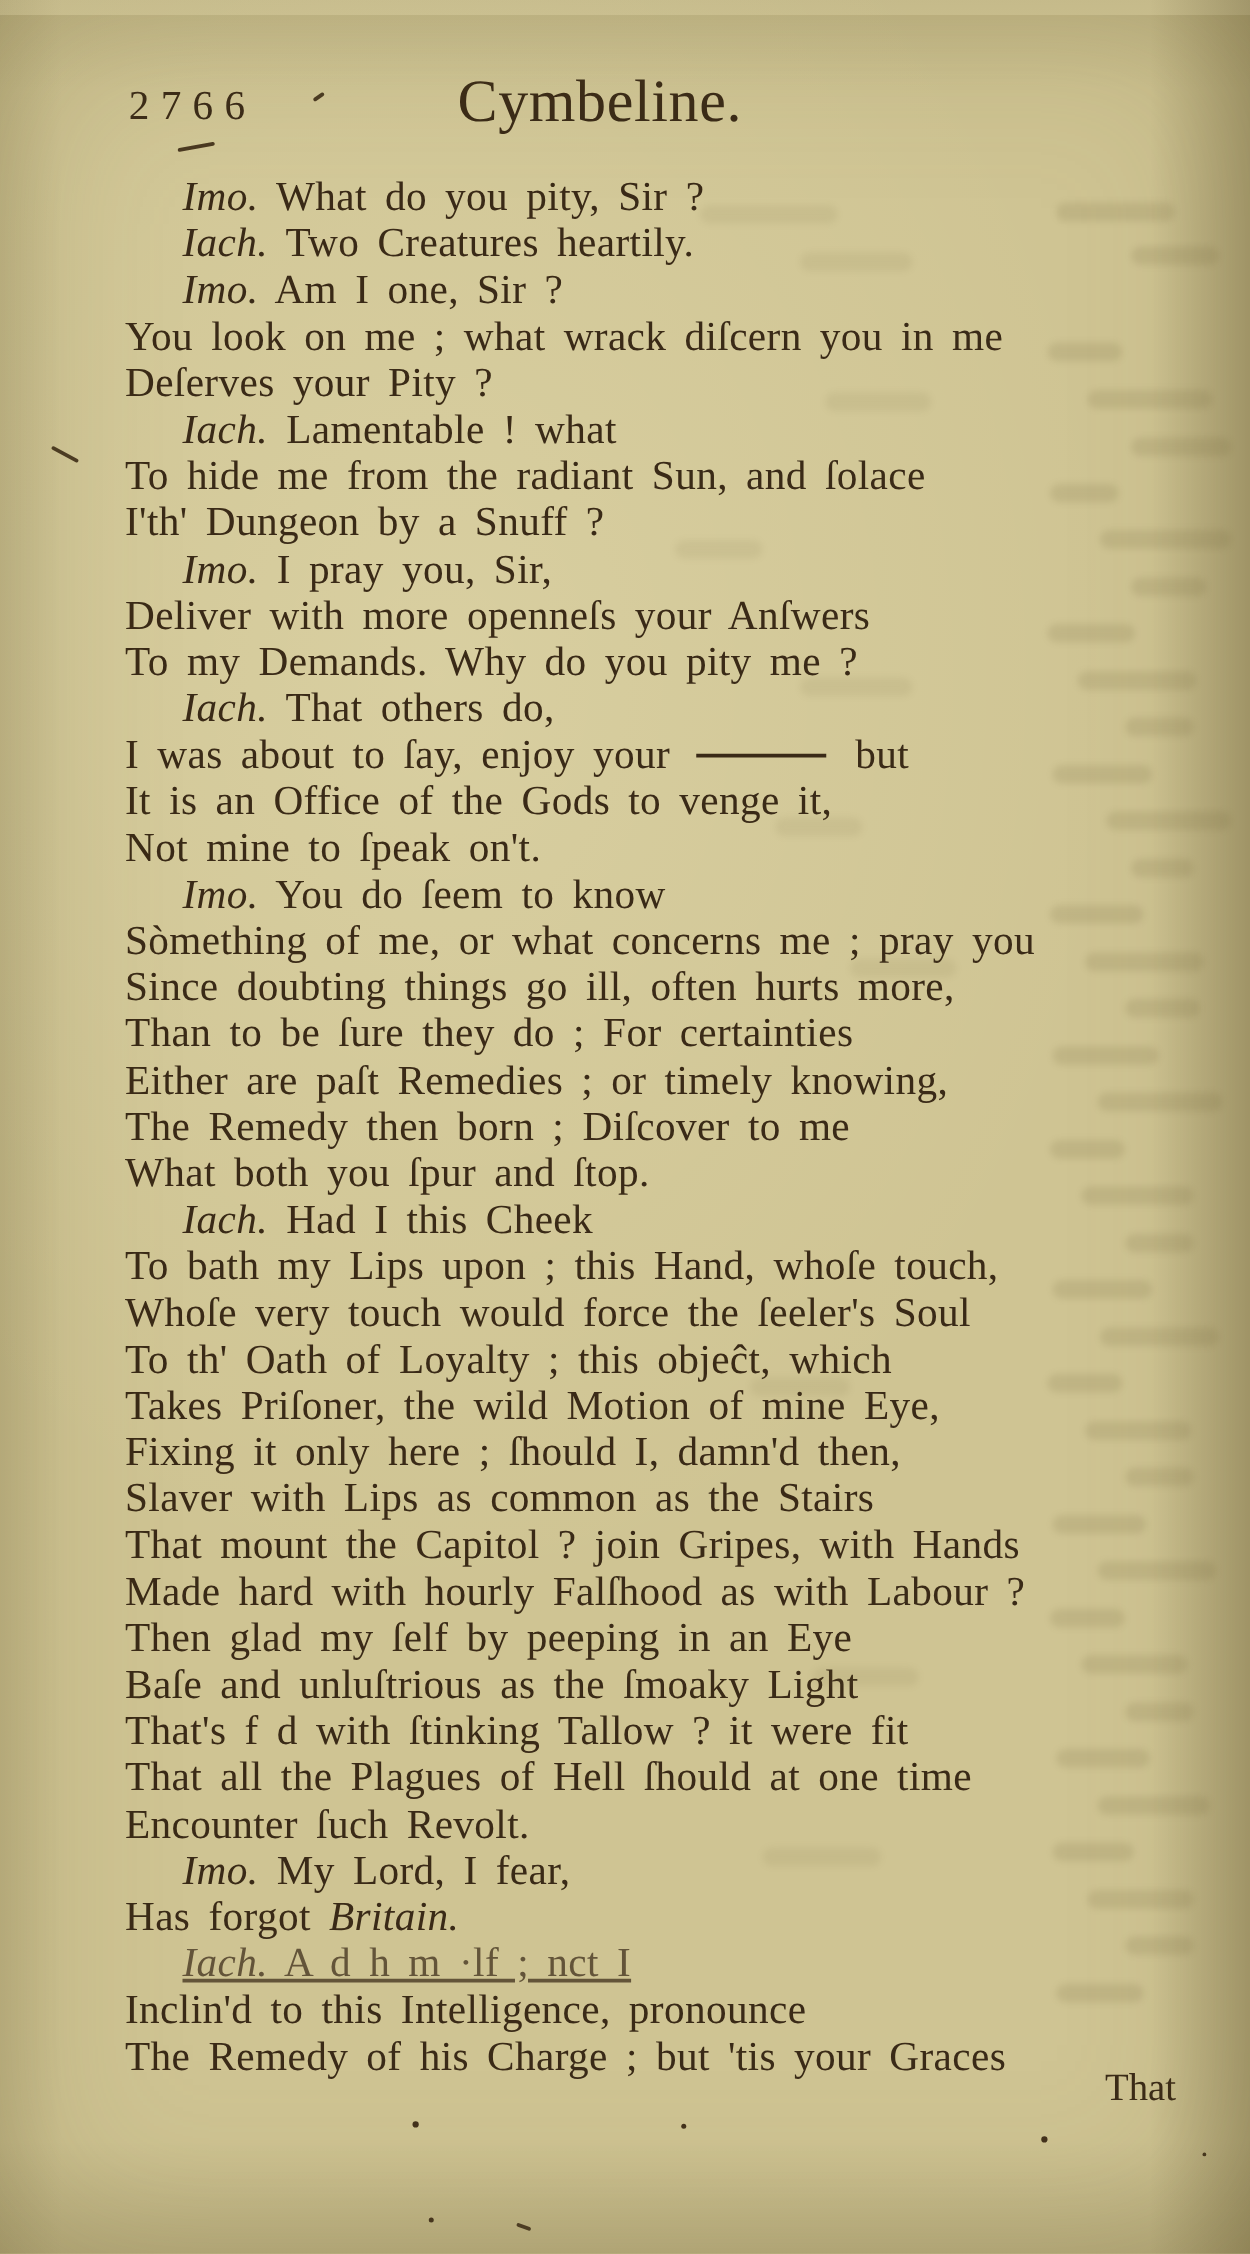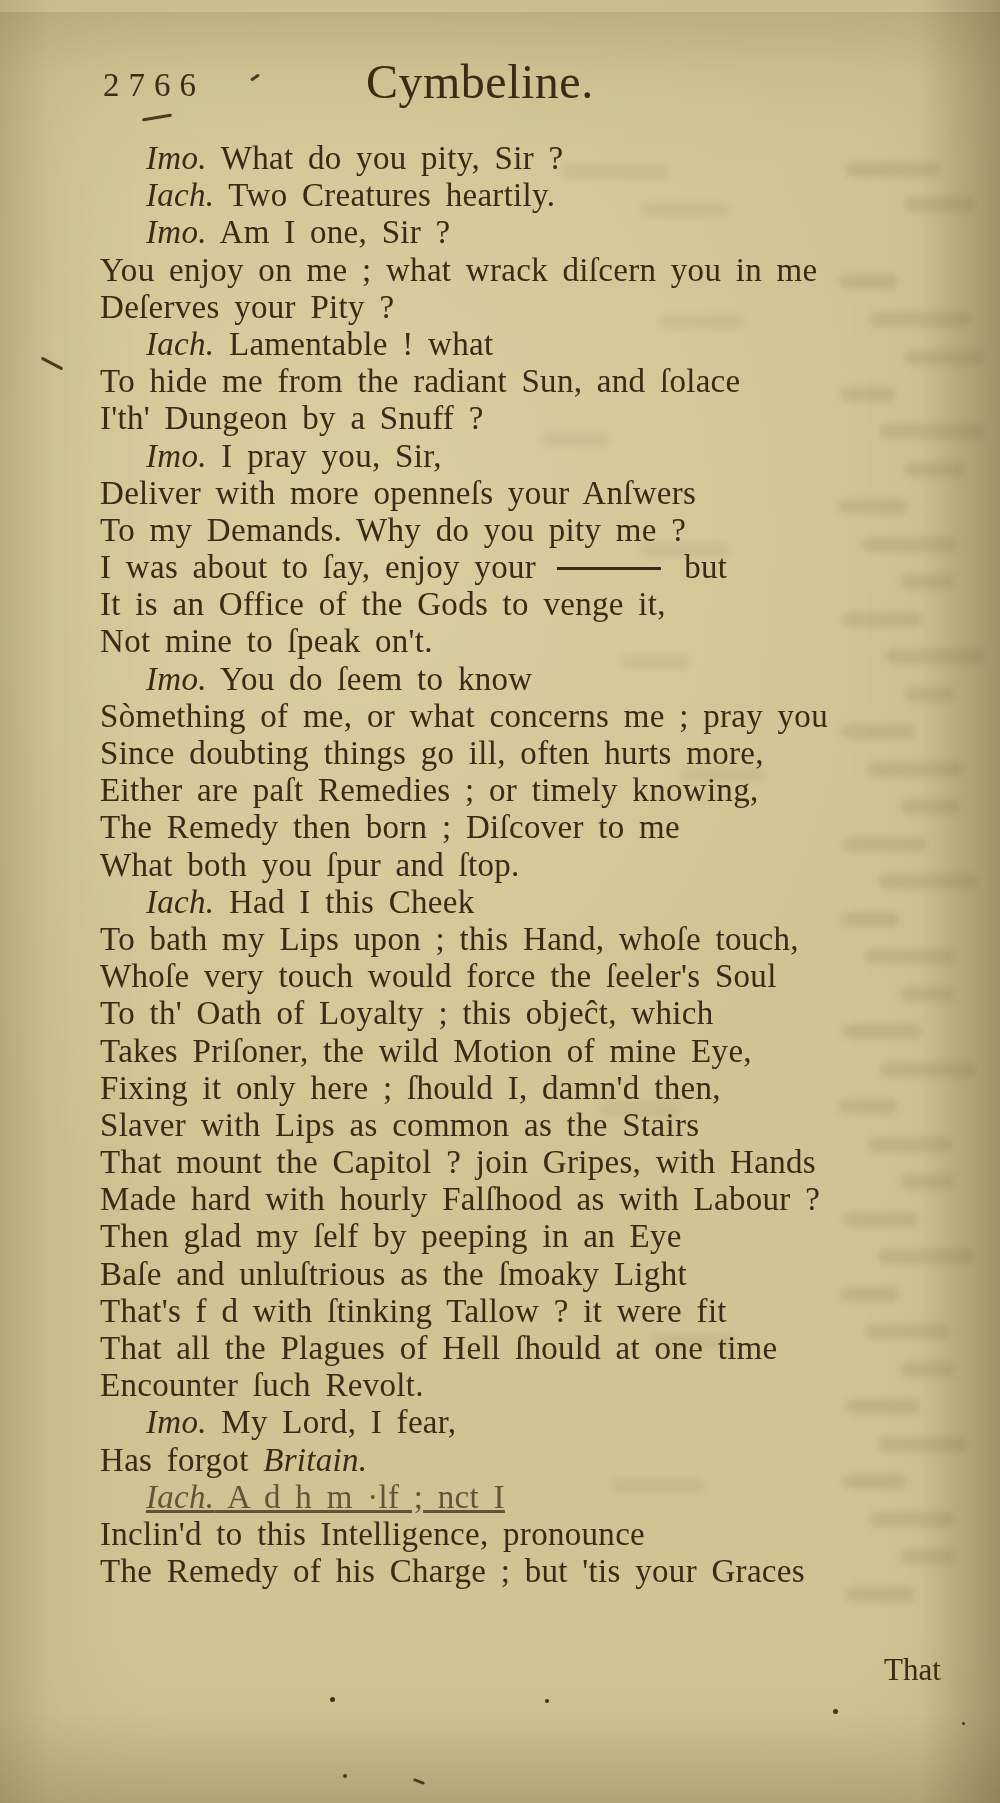--- a/index.html
+++ b/index.html
@@ -37,34 +37,36 @@
 <body>
 
 <div class="page">
   <span class="pagenum">2766</span>
   <span class="title">Cymbeline.</span>
 
   <div class="textblock" id="textblock">
       <div class="line indent"><em>Imo.</em><span> What do you pity, Sir ?</span></div>
       <div class="line indent"><em>Iach.</em><span> Two Creatures heartily.</span></div>
       <div class="line indent"><em>Imo.</em><span> Am I one, Sir ?</span></div>
-      <div class="line"><span>You enjoy on me ; what wrack diſcern you in me</span></div>
+      <div class="line"><span>You look on me ; what wrack diſcern you in me</span></div>
       <div class="line"><span>Deſerves your Pity ?</span></div>
       <div class="line indent"><em>Iach.</em><span> Lamentable ! what</span></div>
       <div class="line"><span>To hide me from the radiant Sun, and ſolace</span></div>
       <div class="line"><span>I'th' Dungeon by a Snuff ?</span></div>
       <div class="line indent"><em>Imo.</em><span> I pray you, Sir,</span></div>
       <div class="line"><span>Deliver with more openneſs your Anſwers</span></div>
       <div class="line"><span>To my Demands. Why do you pity me ?</span></div>
+      <div class="line indent"><em>Iach.</em><span> That others do,</span></div>
       <div class="line"><span>I was about to ſay, enjoy your </span><span class="longdash"></span><span> but</span></div>
       <div class="line"><span>It is an Office of the Gods to venge it,</span></div>
       <div class="line"><span>Not mine to ſpeak on't.</span></div>
       <div class="line indent"><em>Imo.</em><span> You do ſeem to know</span></div>
       <div class="line"><span>Sòmething of me, or what concerns me ; pray you</span></div>
       <div class="line"><span>Since doubting things go ill, often hurts more,</span></div>
+      <div class="line"><span>Than to be ſure they do ; For certainties</span></div>
       <div class="line"><span>Either are paſt Remedies ; or timely knowing,</span></div>
       <div class="line"><span>The Remedy then born ; Diſcover to me</span></div>
       <div class="line"><span>What both you ſpur and ſtop.</span></div>
       <div class="line indent"><em>Iach.</em><span> Had I this Cheek</span></div>
       <div class="line"><span>To bath my Lips upon ; this Hand, whoſe touch,</span></div>
       <div class="line"><span>Whoſe very touch would force the ſeeler's Soul</span></div>
       <div class="line"><span>To th' Oath of Loyalty ; this objeĉt, which</span></div>
       <div class="line"><span>Takes Priſoner, the wild Motion of mine Eye,</span></div>
       <div class="line"><span>Fixing it only here ; ſhould I, damn'd then,</span></div>
       <div class="line"><span>Slaver with Lips as common as the Stairs</span></div>

